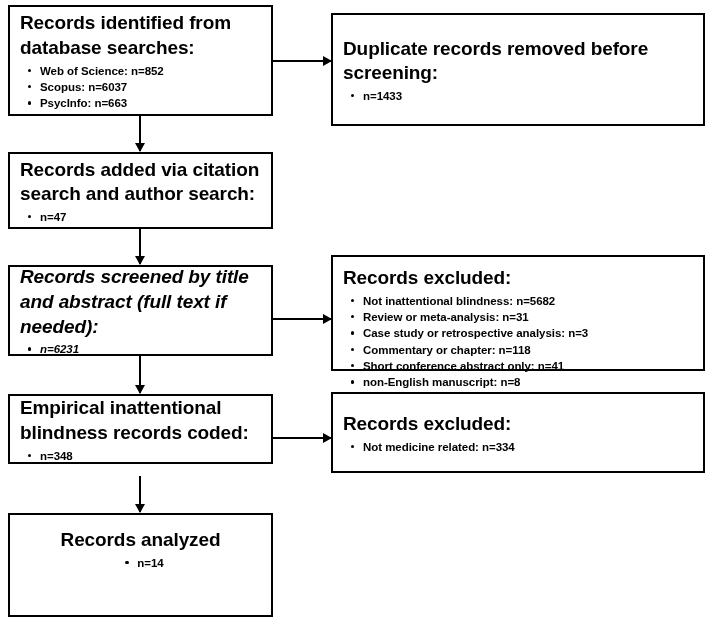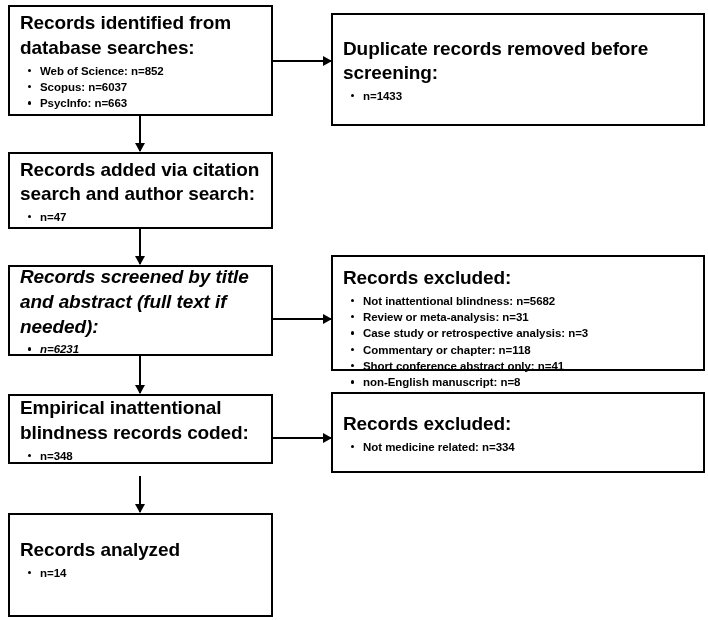--- a/index.html
+++ b/index.html
@@ -63,21 +63,21 @@
     border-radius: 50%;
     background: #000000;
   }
 
   
   #box-identified { left: 8px;  top: 5px;   width: 265px; height: 111px; }
   #box-citation   { left: 8px;  top: 152px; width: 265px; height: 77px; }
   #box-screened   { left: 8px;  top: 265px; width: 265px; height: 91px; font-style: italic; }
   #box-coded      { left: 8px;  top: 394px; width: 265px; height: 70px; }
   #box-analyzed   { left: 8px;  top: 513px; width: 265px; height: 104px;
-                    justify-content: flex-end; padding-bottom: 34px; }
+                    justify-content: flex-end; padding-bottom: 44px; align-items: center; }
 
   
   #box-duplicates { left: 331px; top: 5px;   width: 374px; height: 113px; margin-top: 8px; }
   #box-excluded-1 { left: 331px; top: 255px; width: 374px; height: 116px;
                     justify-content: flex-start; padding-top: 9px; }
   #box-excluded-2 { left: 331px; top: 392px; width: 374px; height: 81px; }
 
   
   .arrow-v {
     position: absolute;

